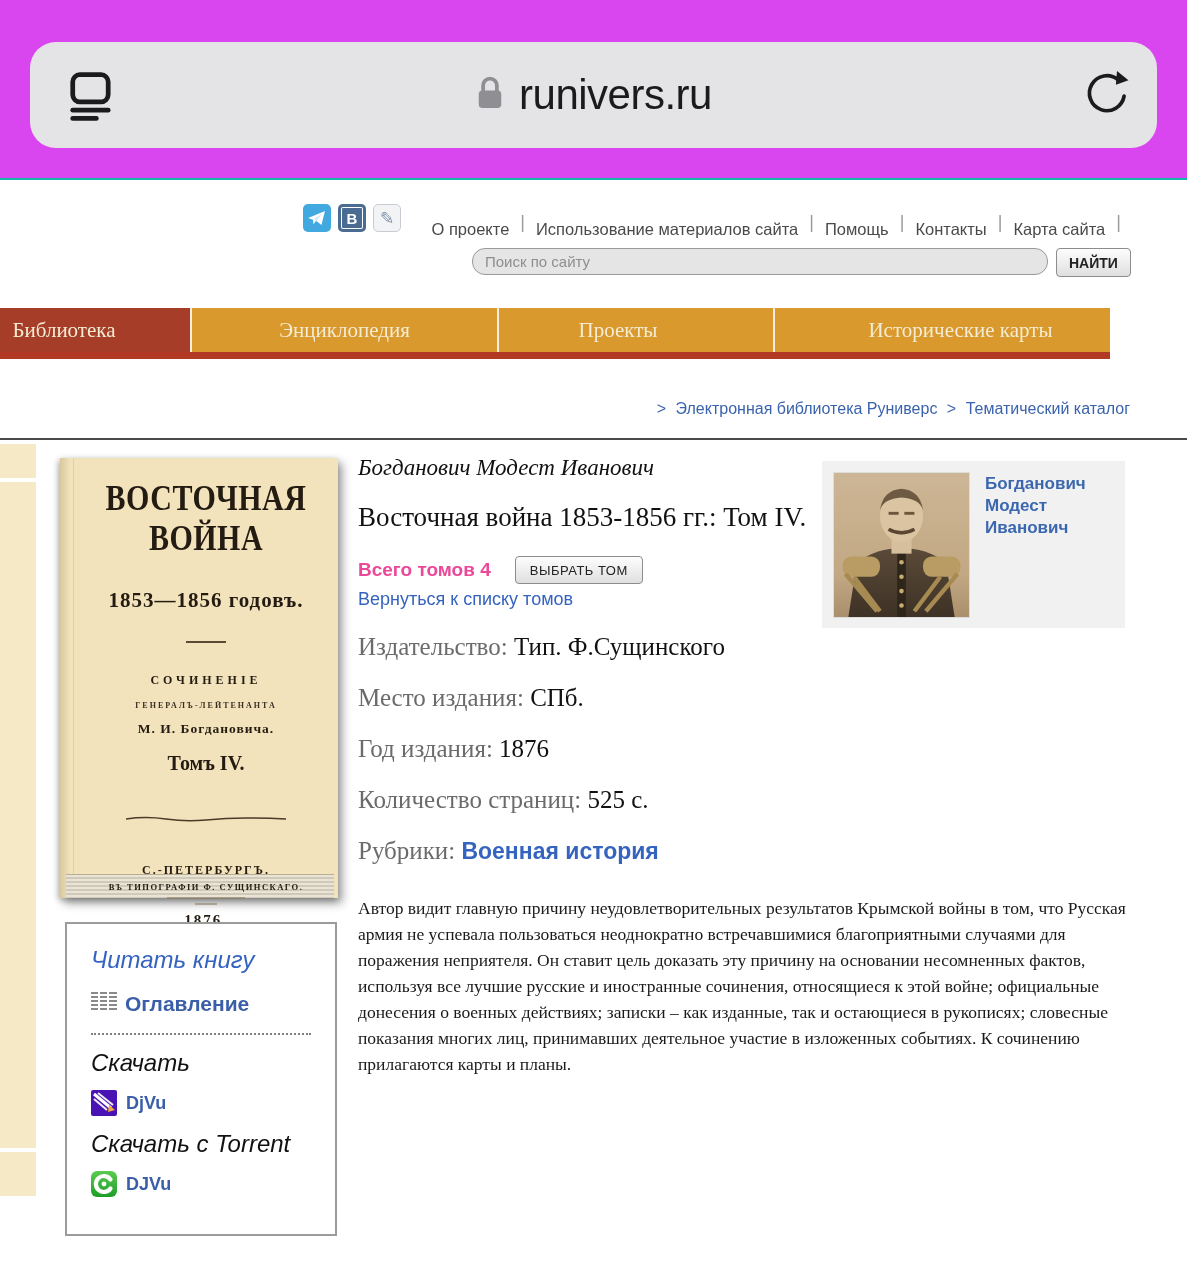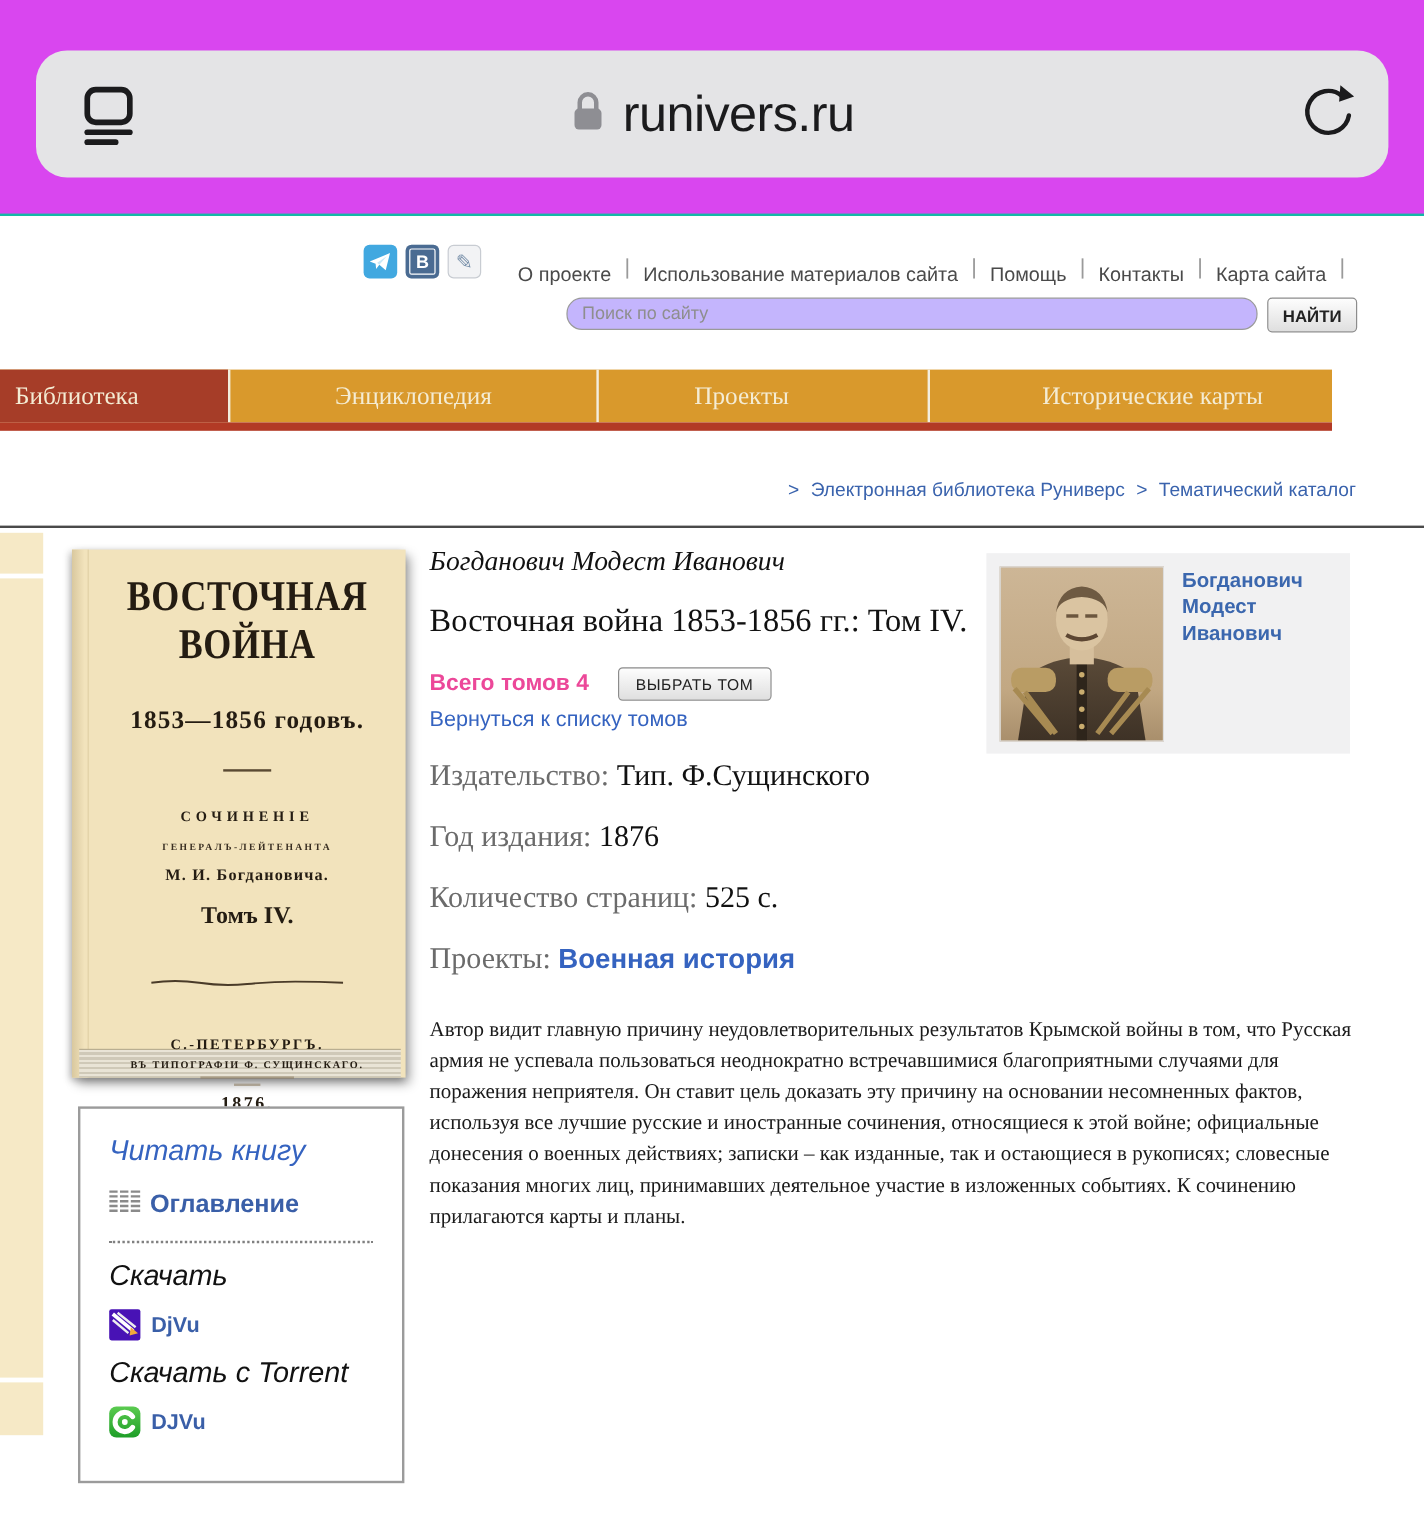--- a/index.html
+++ b/index.html
@@ -25,21 +25,21 @@
   .soc-tg { background:#41A8E0; }
   .soc-vk { background:#4A6B92; box-shadow:inset 0 0 0 3px #4A6B92, inset 0 0 0 4px #fff;
     color:#fff; font-weight:bold; font-size:15px; }
   .soc-pen { background:#F2F3F5; border:1px solid #C8CCD2; color:#7C93AC; font-size:17px; }
   .hdr-links { position:absolute; left:420px; top:206px; width:712px; display:flex;
     justify-content:flex-end; align-items:center; font-size:16.5px; color:#4A4A4A; white-space:nowrap; }
   .hdr-links a { color:#4A4A4A; text-decoration:none; cursor:pointer;margin-top:14px; }
   .hdr-sep { color:#9A9A9A; margin:0 11px; font-size:18px; }
   .search-row { position:absolute; left:472px; top:248px; }
   .search-input { width:576px; height:27px; border:1px solid #9A9A9A; border-radius:13px;
-    padding:0 12px; font-size:15px; color:#555; background:#c4b5fd; outline:none;
+    padding:0 12px; font-size:15px; color:#555; background:#e5e5e5; outline:none;
     font-family:"Liberation Sans", sans-serif; }
   .search-input::placeholder { color:#8E8E8E; }
   .btn-bevel { background:linear-gradient(#FDFDFD,#DFDFDF); border:1px solid #8C8C8C;
     border-radius:4px; color:#222; cursor:pointer; font-family:"Liberation Sans", sans-serif; }
   .search-btn { position:absolute; left:1056px; top:248px; height:29px; padding:0 12px;
     font-size:14px; font-weight:bold; }
   
   .mainnav { position:absolute; left:0; top:308px; width:1110px; height:44px; background:#D9992C; }
   .mainnav-strip { position:absolute; left:0; top:352px; width:1110px; height:7px; background:#B23A25; }
   .tab { position:absolute; top:0; height:44px; display:flex; align-items:center; justify-content:center;
@@ -228,29 +228,33 @@
       <button class="btn-bevel choose-btn">ВЫБРАТЬ ТОМ</button>
     </div>
     <div class="back-link">
       <a class="blue">Вернуться к списку томов</a>
     </div>
     <div class="field">
       <span class="lbl">Издательство:</span>
       <span class="val">Тип. Ф.Сущинского</span>
     </div>
     <div class="field">
+      <span class="lbl">Место издания:</span>
+      <span class="val">СПб.</span>
+    </div>
+    <div class="field">
       <span class="lbl">Год издания:</span>
       <span class="val">1876</span>
     </div>
     <div class="field">
       <span class="lbl">Количество страниц:</span>
       <span class="val">525 с.</span>
     </div>
     <div class="field">
-      <span class="lbl">Проекты:</span>
+      <span class="lbl">Рубрики:</span>
       <a class="blue rubric-link">Военная история</a>
     </div>
     <p class="bk-desc">Автор видит главную причину неудовлетворительных результатов Крымской войны в том, что Русская армия не успевала пользоваться неоднократно встречавшимися благоприятными случаями для поражения неприятеля. Он ставит цель доказать эту причину на основании несомненных фактов, используя все лучшие русские и иностранные сочинения, относящиеся к этой войне; официальные донесения о военных действиях; записки – как изданные, так и остающиеся в рукописях; словесные показания многих лиц, принимавших деятельное участие в изложенных событиях. К сочинению прилагаются карты и планы.</p>
   </div>
 
   <div class="author-panel">
     <div class="portrait">
       <svg width="135" height="144" viewBox="0 0 94 100" preserveAspectRatio="none">
         <defs>
           <linearGradient id="sep" x1="0" y1="0" x2="0" y2="1">

